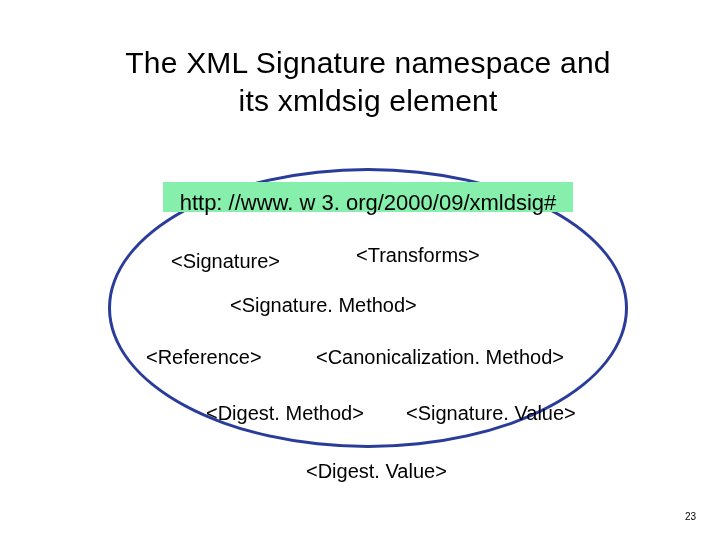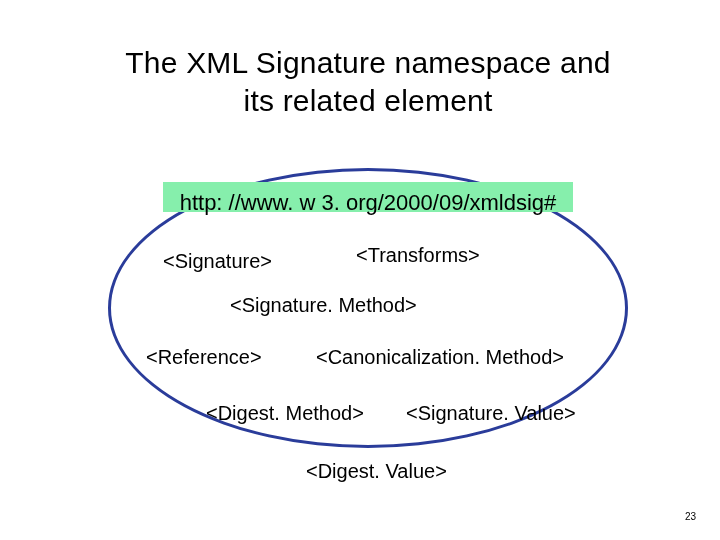--- a/index.html
+++ b/index.html
@@ -53,28 +53,28 @@
     bottom: 18px;
     font-size: 10px;
     color: #000;
   }
 </style>
 </head>
 <body>
 
 <div class="title">
   <span>The XML Signature namespace and</span><br>
-  <span>its related element</span>
+  <span>its xmldsig element</span>
 </div>
 
 <div class="stage">
   <div class="ellipse"></div>
   <div class="ns">http: //www. w 3. org/2000/09/xmldsig#</div>
 
-  <div class="lbl" style="left:147px; top:234px;">&lt;Signature&gt;</div>
+  <div class="lbl" style="left:155px; top:234px;">&lt;Signature&gt;</div>
   <div class="lbl" style="left:340px; top:228px;">&lt;Transforms&gt;</div>
   <div class="lbl" style="left:170px; top:278px;margin-left:44px;">&lt;Signature. Method&gt;</div>
   <div class="lbl" style="left:130px; top:330px;">&lt;Reference&gt;</div>
   <div class="lbl" style="left:300px; top:330px;">&lt;Canonicalization. Method&gt;</div>
   <div class="lbl" style="left:190px; top:386px;">&lt;Digest. Method&gt;</div>
   <div class="lbl" style="left:390px; top:386px;">&lt;Signature. Value&gt;</div>
   <div class="lbl" style="left:290px; top:436px;margin-top:8px;">&lt;Digest. Value&gt;</div>
 </div>
 
 <div class="pagenum">23</div>

